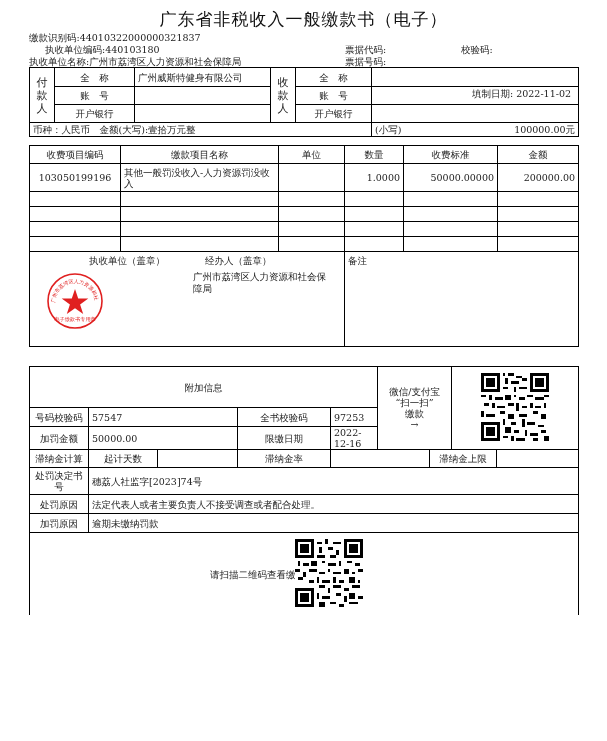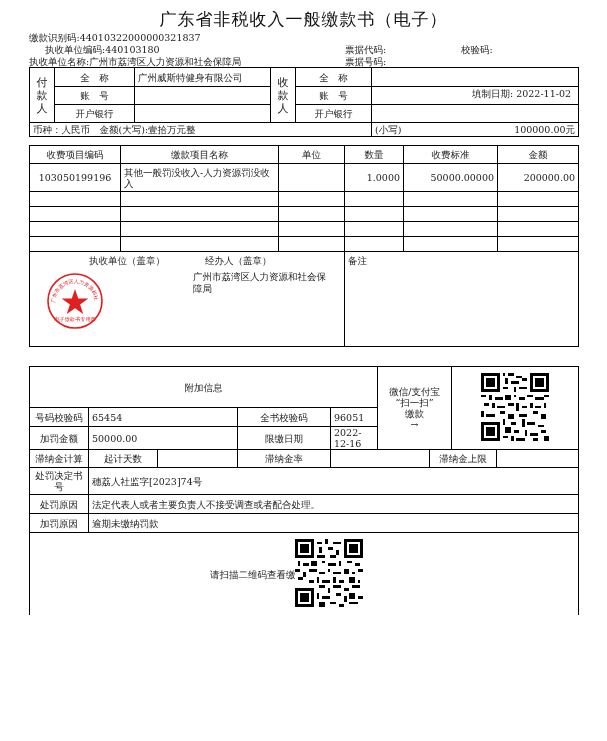--- a/index.html
+++ b/index.html
@@ -203,23 +203,23 @@
           <rect x="0" y="18" width="7" height="7" fill="#000"></rect>
               <rect x="1" y="19" width="5" height="5" fill="#fff"></rect>
               <rect x="2" y="20" width="3" height="3" fill="#000"></rect>
           <path d="M8 0h1v1h-1zM10 0h2v1h-2zM13 1h2v1h-2zM9 2h1v2h-1zM11 3h3v1h-3zM15 2h2v1h-2zM8 5h2v1h-2zM12 5h1v2h-1zM14 5h3v1h-3zM0 8h2v1h-2zM3 8h1v2h-1zM5 9h3v1h-3zM9 8h2v2h-2zM12 8h1v1h-1zM14 9h2v1h-2zM17 8h2v1h-2zM20 9h3v1h-3zM23 8h2v1h-2zM1 11h2v1h-2zM4 11h1v2h-1zM6 12h3v1h-3zM10 11h2v1h-2zM13 11h1v3h-1zM15 12h2v1h-2zM18 11h1v2h-1zM20 12h2v1h-2zM23 11h1v2h-1zM0 14h1v2h-1zM2 15h3v1h-3zM7 14h2v1h-2zM10 15h2v2h-2zM14 15h3v1h-3zM19 14h2v1h-2zM22 15h2v2h-2zM8 17h1v2h-1zM11 18h2v1h-2zM15 17h1v3h-1zM17 18h3v1h-3zM21 19h2v1h-2zM9 20h2v2h-2zM12 21h2v1h-2zM16 21h1v2h-1zM18 22h3v1h-3zM22 21h2v1h-2zM8 23h2v1h-2zM11 23h1v2h-1zM13 24h3v1h-3zM19 24h2v1h-2zM23 23h2v2h-2z" fill="#000"></path>
         </svg>
       </div>
     </td>
   </tr>
   <tr style="height:19px">
     <td class="c">号码校验码</td>
-    <td colspan="2" class="l">65454</td>
+    <td colspan="2" class="l">57547</td>
     <td colspan="3" class="c">全书校验码</td>
-    <td class="l">96051</td>
+    <td class="l">97253</td>
   </tr>
   <tr style="height:19px">
     <td class="c">加罚金额</td>
     <td colspan="2" class="l">50000.00</td>
     <td colspan="3" class="c">限缴日期</td>
     <td class="l">2022-12-16</td>
   </tr>
   <tr style="height:18px">
     <td class="c">滞纳金计算</td>
     <td class="c">起计天数</td>

